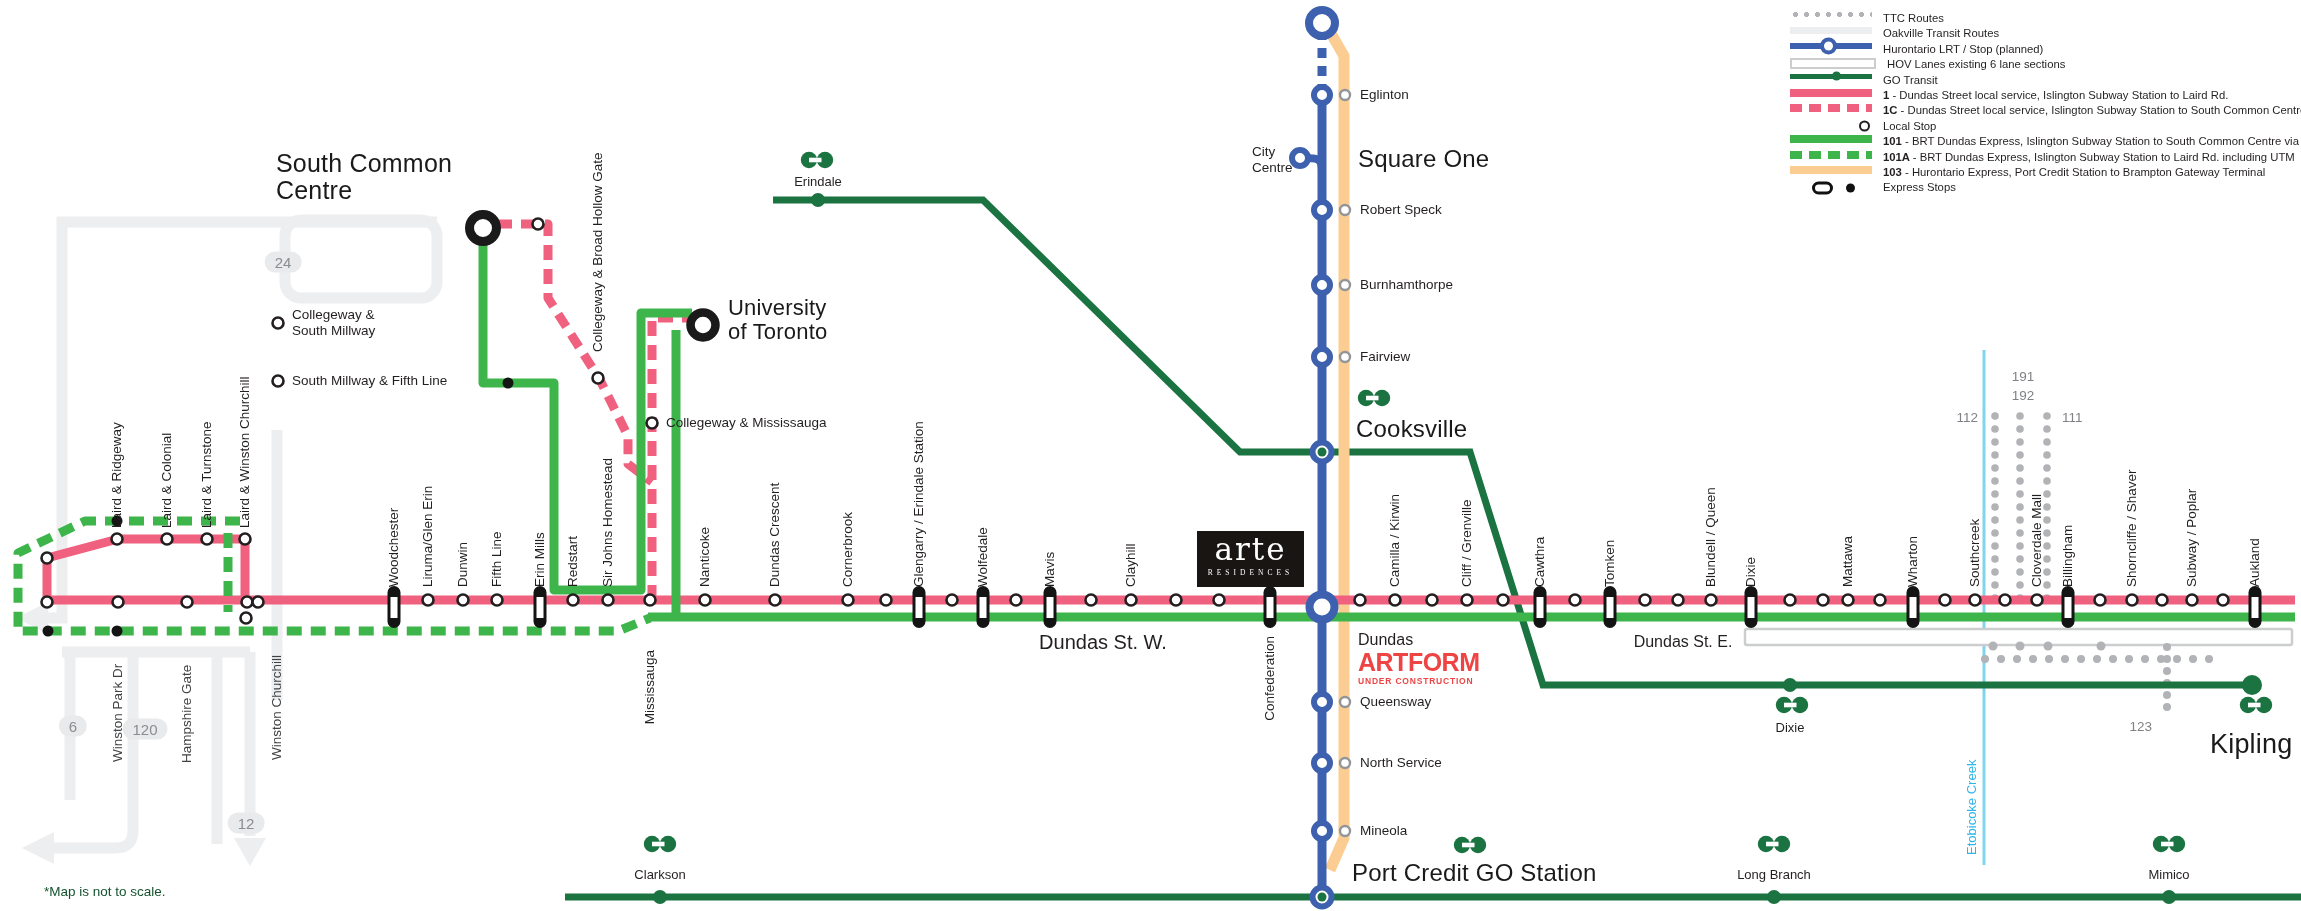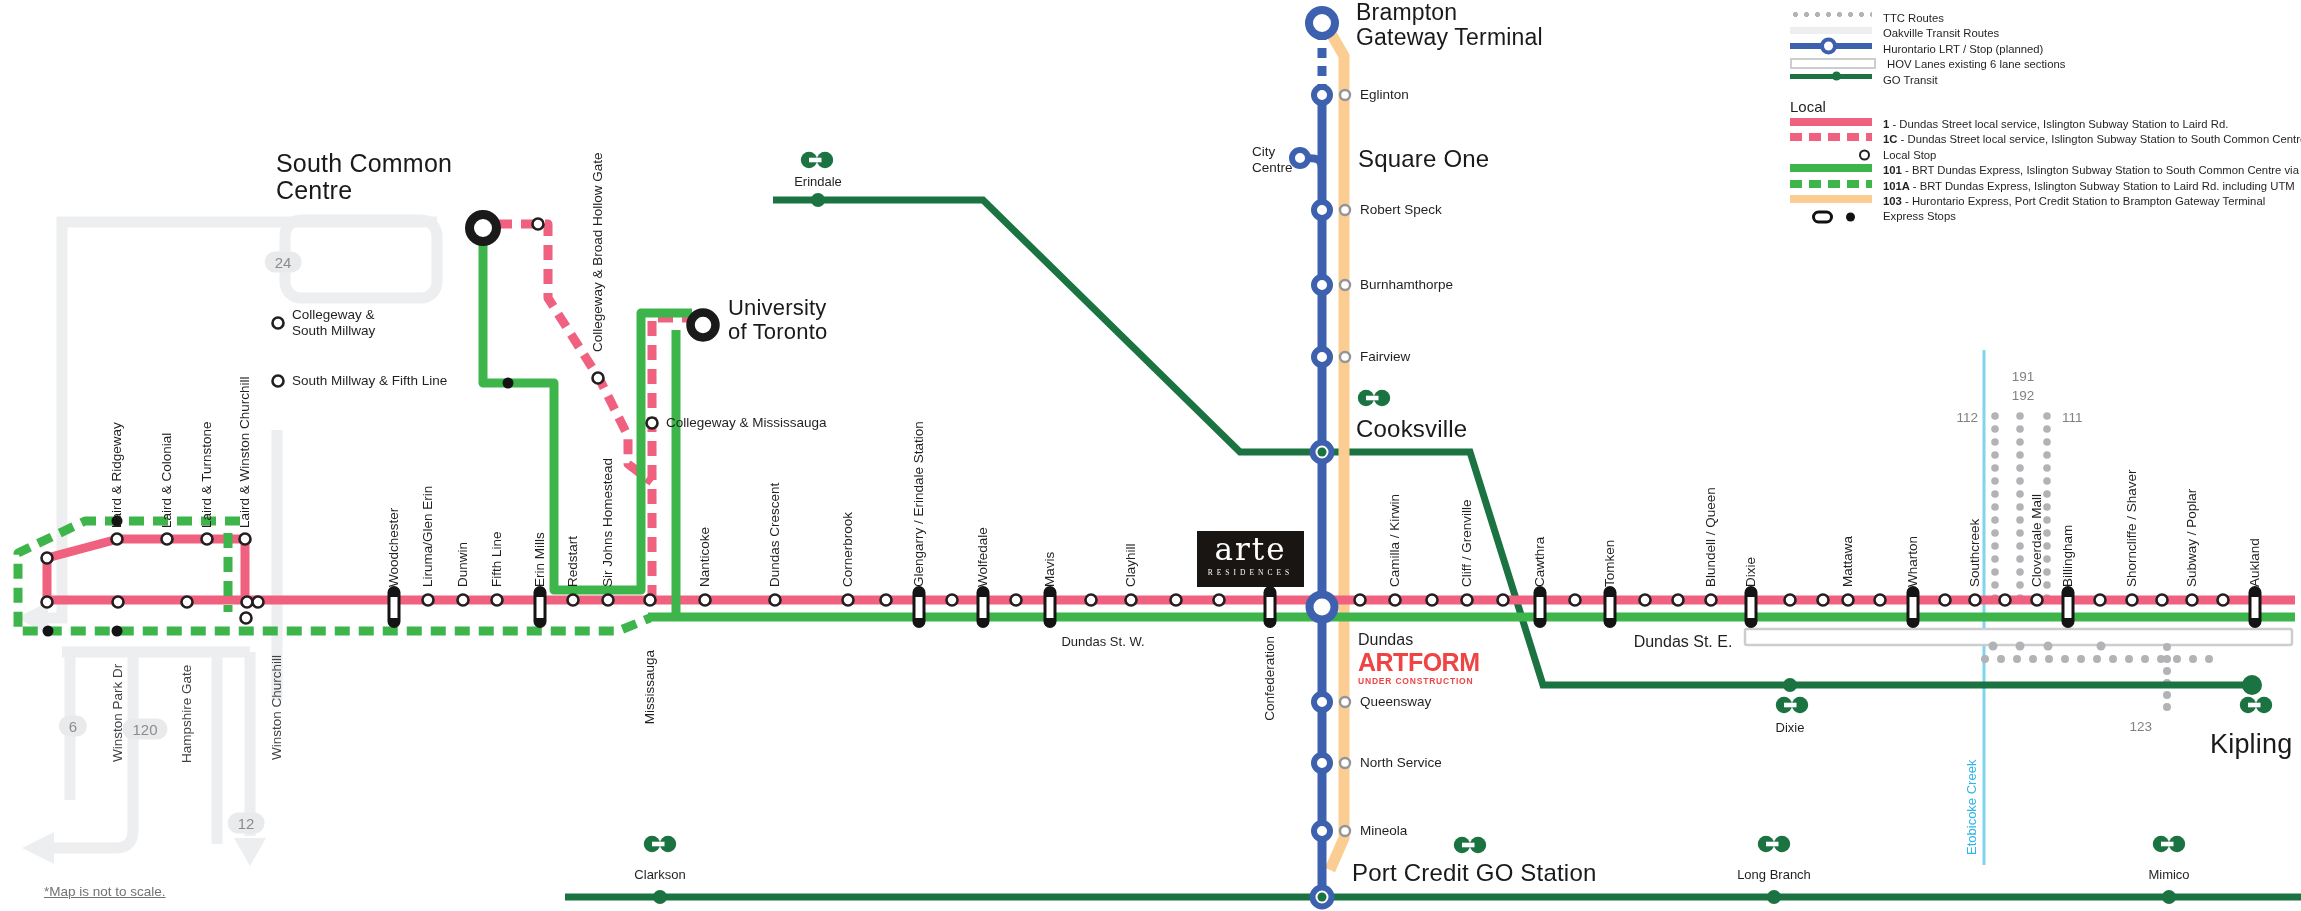--- a/index.html
+++ b/index.html
@@ -11,21 +11,21 @@
   .vlab.below{transform:rotate(-90deg) translateX(-100%);}
   .vlab.street{color:#404244;}
   .vlab.creek{color:#2fb5e8;font-size:13px;}
   .big{position:absolute;white-space:pre-line;font-weight:400;letter-spacing:.2px;line-height:1.07;color:#1a1a1a;}
   .slab{position:absolute;font-size:13.5px;line-height:16px;color:#231f20;}
   .golab{position:absolute;font-size:13px;color:#231f20;transform:translateX(-50%);white-space:nowrap;}
   .ttclab{position:absolute;font-size:13.5px;color:#808285;white-space:nowrap;}
   .ttclab.r{transform:translateX(-100%);}
   .ttclab.c{transform:translateX(-50%);}
   .badge{position:absolute;transform:translate(-50%,-50%);background:#e9eaec;color:#8a8d90;font-size:15px;padding:2px 10px;border-radius:12px;}
-  #footnote{position:absolute;left:44px;top:884px;font-size:13.5px;color:#737373;text-decoration:underline;}
+  #footnote{position:absolute;left:44px;top:884px;font-size:13.5px;color:#14532d;}
   #arte-box{position:absolute;left:1197px;top:531px;width:107px;height:56px;background:#181512;color:#fff;text-align:center;}
   #arte-box .t{font-family:"DejaVu Serif",serif;font-size:31px;line-height:36px;letter-spacing:2px;}
   #arte-box .s{font-size:7.5px;letter-spacing:4px;margin-top:1px;font-family:Liberation Serif, serif;}
   #artform{position:absolute;left:1358px;top:650px;color:#ef4444;}
   #artform .t{font-size:25px;font-weight:bold;letter-spacing:-.5px;line-height:25px;}
   #artform .s{font-size:8.5px;font-weight:bold;letter-spacing:.8px;margin-top:1px;}
   
   #legend{position:absolute;left:1790px;top:12px;width:511px;}
   .lrow{display:flex;align-items:flex-start;height:15.4px;}
   .lhead{font-size:15px;margin:9px 0 3px 0;color:#231f20;}
@@ -373,21 +373,21 @@
       <div class="vlab" style="left: 1703px; top: 587px;">Blundell / Queen</div>
       <div class="vlab" style="left: 1743px; top: 587px;">Dixie</div>
       <div class="vlab" style="left: 1840px; top: 587px;">Mattawa</div>
       <div class="vlab" style="left: 1905px; top: 587px;">Wharton</div>
       <div class="vlab" style="left: 1967px; top: 587px;">Southcreek</div>
       <div class="vlab" style="left: 2029px; top: 587px;">Cloverdale Mall</div>
       <div class="vlab" style="left: 2060px; top: 587px;">Billingham</div>
       <div class="vlab" style="left: 2124px; top: 587px;">Shorncliffe / Shaver</div>
       <div class="vlab" style="left: 2184px; top: 587px;">Subway / Poplar</div>
       <div class="vlab" style="left: 2247px; top: 587px;">Aukland</div>
-      <div class="hlab" style="left: 1103px; top: 634px; font-size: 13px; transform: translateX(-50%);">Dundas St. W.</div>
+      <div class="hlab" style="left: 1103px; top: 634px; font-size: 20px; transform: translateX(-50%);">Dundas St. W.</div>
       <div class="hlab" style="left: 1358px; top: 632px; font-size: 16px;">Dundas</div>
       <div class="hlab" style="left: 1683px; top: 634px; font-size: 16px; transform: translateX(-50%);">Dundas St. E.</div>
       <div class="vlab" style="left: 109px; top: 528px;">Laird &amp; Ridgeway</div>
       <div class="vlab" style="left: 159px; top: 528px;">Laird &amp; Colonial</div>
       <div class="vlab" style="left: 199px; top: 528px;">Laird &amp; Turnstone</div>
       <div class="vlab" style="left: 237px; top: 528px;">Laird &amp; Winston Churchill</div>
       <div class="hlab" style="left: 292px; top: 307px;">Collegeway &amp;
 South Millway</div>
       <div class="hlab" style="left: 292px; top: 373px;">South Millway &amp; Fifth Line</div>
       <div class="hlab" style="left: 666px; top: 415px;">Collegeway &amp; Mississauga</div>
@@ -412,22 +412,20 @@
       <div class="ttclab" style="left: 2062px; top: 410px;">111</div>
       <div class="ttclab r" style="left: 2152px; top: 719px;">123</div>
       <div class="badge" style="left: 283px; top: 262px;">24</div>
       <div class="badge" style="left: 73px; top: 726px;">6</div>
       <div class="badge" style="left: 145px; top: 729px;">120</div>
       <div class="badge" style="left: 246px; top: 823px;">12</div>
       <div class="vlab street" style="left: 110px; top: 762px;">Winston Park Dr</div>
       <div class="vlab street" style="left: 179px; top: 763px;">Hampshire Gate</div>
       <div class="vlab street" style="left: 269px; top: 760px;">Winston Churchill</div>
       <div class="vlab creek" style="left: 1964px; top: 855px;">Etobicoke Creek</div>
-      <div class="big" style="left: 1356px; top: 0px; font-size: 23px;">Brampton
-Gateway Terminal</div>
       <div class="big" style="left: 1358px; top: 146px; font-size: 24px;">Square One</div>
       <div class="big" style="left: 276px; top: 150px; font-size: 25px;">South Common
 Centre</div>
       <div class="big" style="left: 728px; top: 296px; font-size: 22px;">University
 of Toronto</div>
       <div class="big" style="left: 1356px; top: 416px; font-size: 24px;">Cooksville</div>
       <div class="big" style="left: 1352px; top: 860px; font-size: 24px;">Port Credit GO Station</div>
       <div class="big" style="left: 2210px; top: 730px; font-size: 27px;">Kipling</div>
     </div>
 
@@ -455,21 +453,20 @@
         <span class="ltxt">Hurontario LRT / Stop (planned)</span>
       </div>
       <div class="lrow">
         <span class="sw sw-hov"></span>
         <span class="ltxt">HOV Lanes existing 6 lane sections</span>
       </div>
       <div class="lrow">
         <span class="sw sw-go"></span>
         <span class="ltxt">GO Transit</span>
       </div>
-      <div class="lhead">Local</div>
       <div class="lrow">
         <span class="sw sw-route1"></span>
         <span class="ltxt"><b>1 </b>- Dundas Street local service, Islington Subway Station to Laird Rd.</span>
       </div>
       <div class="lrow">
         <span class="sw sw-route1c"></span>
         <span class="ltxt"><b>1C </b>- Dundas Street local service, Islington Subway Station to South Common Centre via UTM</span>
       </div>
       <div class="lrow">
         <span class="sw sw-localstop"></span>

